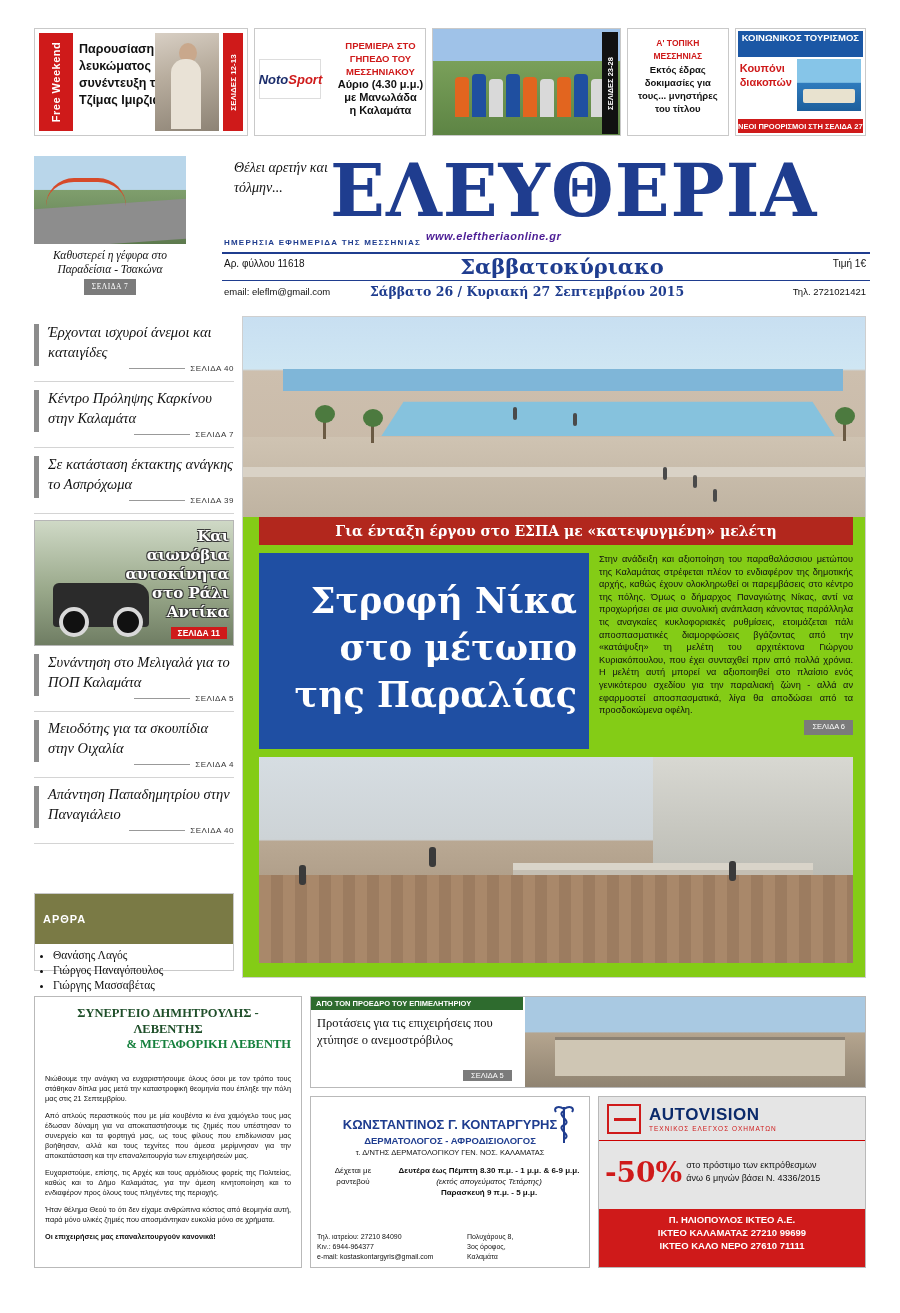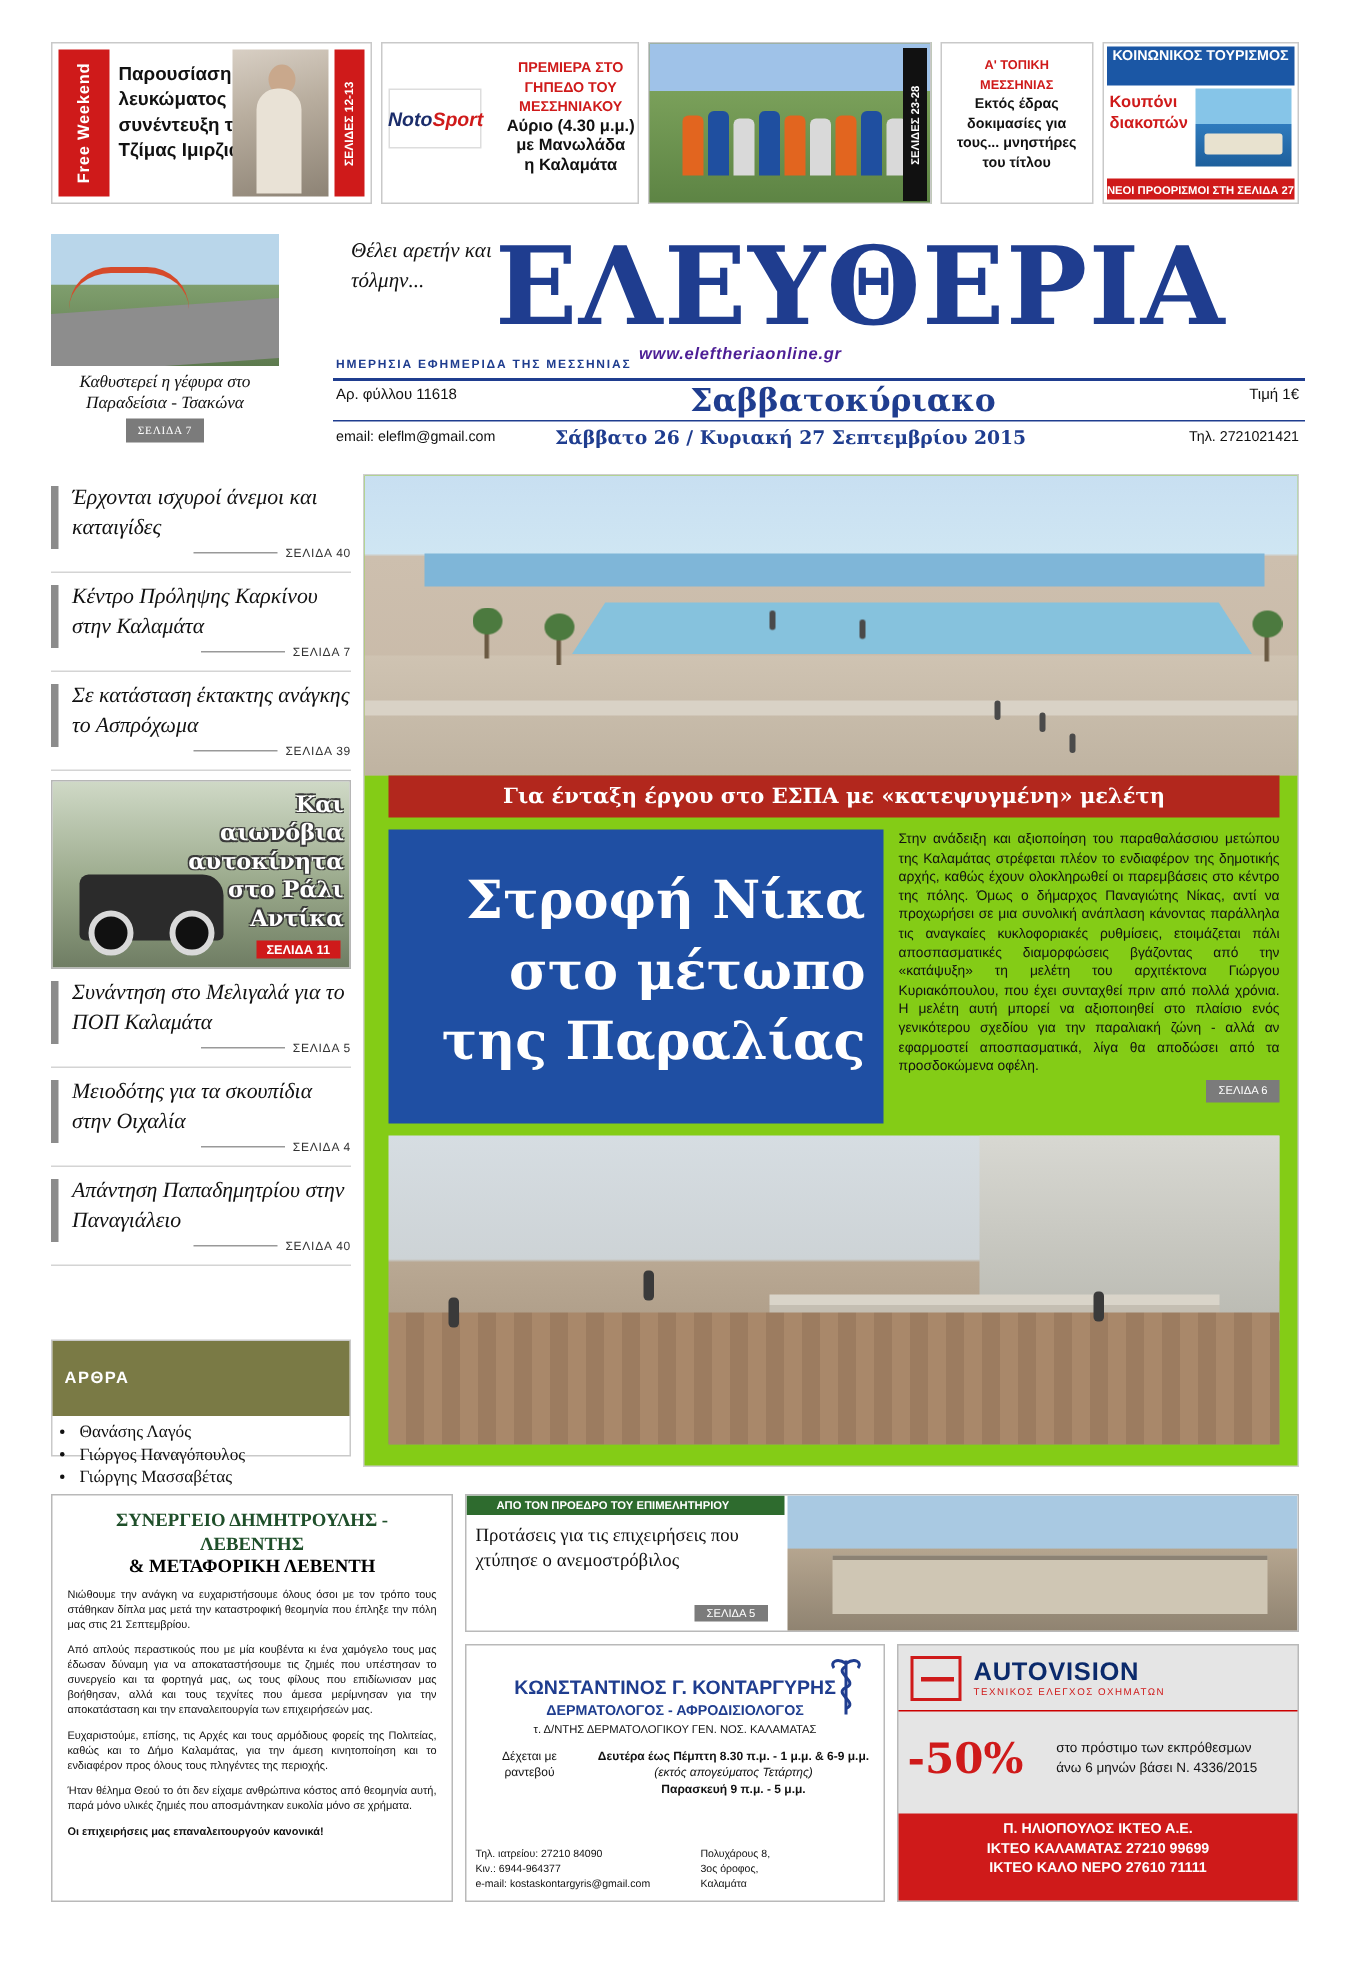--- a/index.html
+++ b/index.html
@@ -362,36 +362,36 @@
   
   .bottom-left{
     position:absolute; left:34px; top:996px; width:268px; height:272px;
     border:1px solid #b9b9b9; padding:8px 10px;
   }
   .bottom-left .bl-t1{
     text-align:center; font-size:12.5px; font-weight:bold; color:#1f4f2a; line-height:16px;
     font-family:"Liberation Serif", serif;
   }
   .bottom-left .bl-t2{
-    text-align:center; font-size:12.5px; font-weight:bold; color:#000000; margin-bottom:6px;
+    text-align:right; font-size:12.5px; font-weight:bold; color:#15803d; margin-bottom:22px;
     font-family:"Liberation Serif", serif;
   }
   .bottom-left p{
     margin:0 0 7px 0; font-size:7.3px; line-height:10px; color:#111; text-align:justify;
   }
   .bottom-left p.last{ font-weight:bold; }
 
   .mid-ad{
     position:absolute; left:310px; top:996px; width:556px; height:92px;
     border:1px solid #b9b9b9; overflow:hidden;
   }
   .mid-ad .tag{
     position:absolute; left:0; top:0; width:212px; height:13px;
     background:#2e6b2e; color:#fff; font-size:7.5px; font-weight:bold;
-    display:flex; align-items:center; padding-left:20px;
+    display:flex; align-items:center; padding-left:5px;
   }
   .mid-ad .mtxt{
     position:absolute; left:6px; top:18px; width:200px;
     font-family:"Liberation Serif", serif; font-size:12.5px; line-height:17px; color:#111;
   }
   .mid-ad .pg{
     position:absolute; left:152px; bottom:6px; background:#7b7b7b; color:#fff;
     font-size:7.5px; padding:1px 8px;
   }
   .mid-ad .mpic{
@@ -452,21 +452,21 @@
   .auto-ad .logo-sq:after{
     content:""; position:absolute; left:5px; top:12px; width:22px; height:3px; background:#cf1a1a;
   }
   .auto-ad .abrand{
     font-size:17px; font-weight:bold; color:#0b2a6b; letter-spacing:.5px;
   }
   .auto-ad .asub{
     font-size:6.5px; color:#cf1a1a; letter-spacing:1px;
   }
   .auto-ad .amid{
-    position:relative; height:62px; display:flex; align-items:center; padding:0 6px; gap:22px;
+    position:relative; height:62px; display:flex; align-items:center; padding:0 6px; gap:4px;
   }
   .auto-ad .pct{
     font-size:28px; font-weight:bold; color:#cf1a1a; font-family:"DejaVu Serif", serif;
   }
   .auto-ad .atext{
     font-size:9px; line-height:13px; color:#111;
   }
   .auto-ad .afoot{
     position:absolute; left:0; right:0; bottom:0; height:58px;
     background:#cf1a1a; color:#fff; padding:4px 6px;

